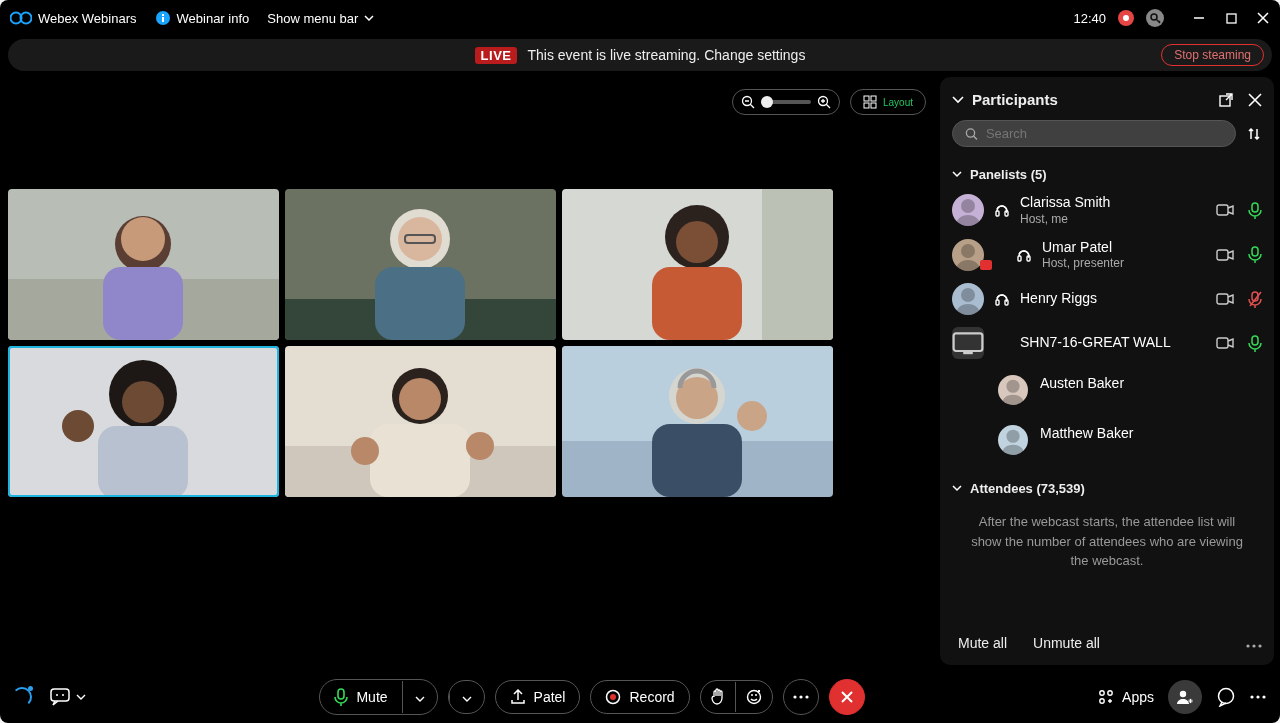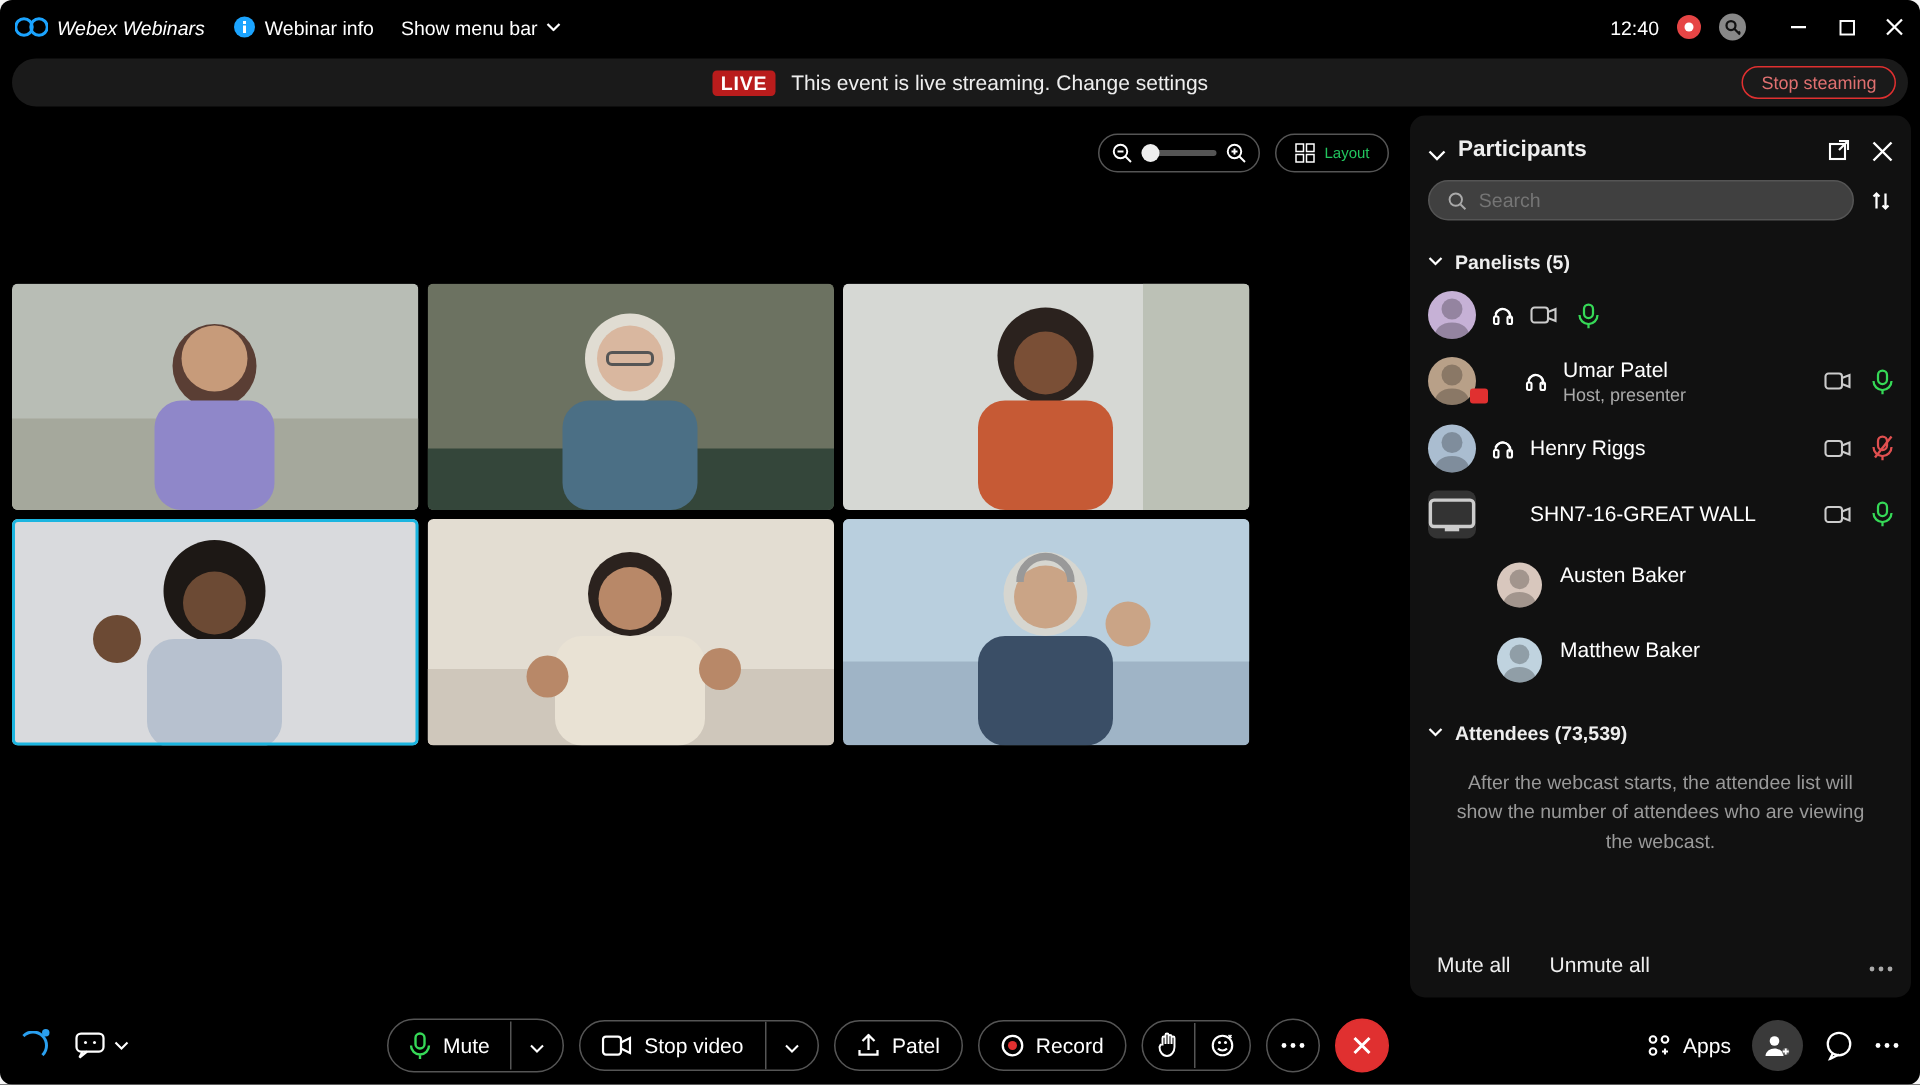--- a/index.html
+++ b/index.html
@@ -1,20 +1,20 @@
 <!DOCTYPE html>
 <html><head>
 <meta charset="utf-8">
 <style>
   * { margin: 0; padding: 0; box-sizing: border-box; font-family: 'Segoe UI', Arial, sans-serif; }
   body { background: #f5f5f5; display: flex; justify-content: center; align-items: center; min-height: 100vh; }
   .window { width: 1280px; height: 723px; background: #000; border-radius: 8px; overflow: hidden; display: flex; flex-direction: column; position: relative; }
   .titlebar { height: 36px; display: flex; align-items: center; justify-content: space-between; padding: 0 10px; color: #fff; font-size: 13px; }
   .titlebar-left { display: flex; align-items: center; gap: 18px; }
-  .tb-app { display: flex; align-items: center; gap: 6px; cursor: pointer; font-style: italic; }
+  .tb-app { display: flex; align-items: center; gap: 6px; cursor: pointer; }
   .tb-info { display: flex; align-items: center; gap: 6px; cursor: pointer; }
   .tb-menu { display: flex; align-items: center; gap: 6px; cursor: pointer; }
   .titlebar-right { display: flex; align-items: center; gap: 12px; }
   .tb-time { font-size: 13px; }
   .rec-dot { width: 16px; height: 16px; border-radius: 50%; background: #e64545; display: flex; align-items: center; justify-content: center; }
   .rec-dot-inner { width: 6px; height: 6px; border-radius: 50%; background: #fff; }
   .key-icon { width: 18px; height: 18px; border-radius: 50%; background: #888; display: flex; align-items: center; justify-content: center; color: #111; font-size: 11px; }
   .win-btns { display: flex; gap: 18px; margin-left: 16px; }
   .win-btn { width: 14px; height: 14px; display: flex; align-items: center; justify-content: center; cursor: pointer; color: #fff; }
 
@@ -47,21 +47,21 @@
   .circle-btn { width: 36px; height: 36px; border-radius: 50%; border: 1px solid #555; display: flex; align-items: center; justify-content: center; cursor: pointer; }
   .circle-btn.red { background: #e03030; border-color: #e03030; }
   .dbl-pill { display: flex; align-items: center; border: 1px solid #555; border-radius: 20px; }
   .dbl-pill > div { padding: 7px 10px; cursor: pointer; display: flex; align-items: center; }
   .dbl-pill > div + div { border-left: 1px solid #555; }
   .participants-btn { width: 34px; height: 34px; border-radius: 50%; background: #3a3a3a; display: flex; align-items: center; justify-content: center; cursor: pointer; }
   .spinner { width: 20px; height: 20px; border: 2px solid transparent; border-top-color: #2aa0f0; border-right-color:#2aa0f0; border-radius: 50%; position:relative; }
   .spinner::after{content:'';position:absolute;width:5px;height:5px;border-radius:50%;background:#2aa0f0;right:-3px;top:-3px;}
 
   .sidebar { width: 334px; background: #111; margin: 6px 6px 6px 0; border-radius: 10px; display: flex; flex-direction: column; color: #eee; font-size: 14px; }
-  .sb-header { display: flex; align-items: flex-end; gap: 8px; padding: 14px 12px 12px 12px; }
+  .sb-header { display: flex; align-items: center; gap: 8px; padding: 14px 12px 12px 12px; }
   .sb-title { font-weight: 600; font-size: 15px; flex: 1; }
   .search-row { display: flex; align-items: center; gap: 10px; padding: 0 12px 10px 12px; }
   .search-box { flex: 1; display: flex; align-items: center; gap: 8px; background: #404040; border: 1px solid #555; border-radius: 20px; padding: 5px 12px; color: #aaa; }
   .search-box input { background: transparent; border: none; outline: none; color: #eee; font-size: 13px; width: 100%; }
   .section-hdr { display: flex; align-items: center; gap: 8px; padding: 10px 12px 6px 12px; font-weight: 600; font-size: 13px; cursor: pointer; }
   .p-row { display: flex; align-items: center; padding: 6px 12px; gap: 10px; }
   .avatar { width: 32px; height: 32px; border-radius: 50%; background: #555; overflow: hidden; flex-shrink: 0; }
   .avatar svg { width: 100%; height: 100%; }
   .p-info { flex: 1; line-height: 1.25; }
   .p-name { font-size: 14px; color: #fff; }
@@ -278,20 +278,24 @@
             <div class="avatar av1"><svg viewBox="0 0 32 32">
                 <circle cx="16" cy="12" r="7" fill="rgba(0,0,0,.25)"></circle>
                 <path d="M4 32c0-7 5-11 12-11s12 4 12 11" fill="rgba(0,0,0,.25)"></path>
               </svg></div>
             <svg class="headset-ico" viewBox="0 0 16 16">
               <path d="M3 9a5 5 0 0110 0" fill="none" stroke="#fff" stroke-width="1.4"></path>
               <rect x="2" y="9" width="3" height="5" rx="1" fill="none" stroke="#fff" stroke-width="1.4"></rect>
               <rect x="11" y="9" width="3" height="5" rx="1" fill="none" stroke="#fff" stroke-width="1.4"></rect>
               <path d="M3 9a5 5 0 0110 0" fill="none" stroke="#fff" stroke-width="1.4" transform="rotate(20 8 8)"></path>
             </svg>
+            <div class="p-info">
+              <div class="p-name">Clarissa Smith</div>
+              <div class="p-sub">Host, me</div>
+            </div>
             <div class="p-icons">
               <span class="cam-icon">
                 <svg width="18" height="12" viewBox="0 0 18 12">
                   <rect x="1" y="1" width="11" height="10" rx="2" fill="none" stroke="#ccc" stroke-width="1.4"></rect>
                   <path d="M12 4l5-2v8l-5-2" fill="none" stroke="#ccc" stroke-width="1.4"></path>
                 </svg>
               </span>
               <span class="mic-icon">
                 <svg width="14" height="17" viewBox="0 0 14 17">
                   <rect x="4" y="1" width="6" height="9" rx="3" fill="none" stroke="#36d957" stroke-width="1.5"></rect>
@@ -448,27 +452,20 @@
               <rect x="4" y="1" width="6" height="10" rx="3" fill="none" stroke="#36d957" stroke-width="1.6"></rect>
               <path d="M1 9a6 6 0 0012 0M7 15v3" stroke="#36d957" stroke-width="1.6" fill="none"></path>
             </svg>
           <span>Mute</span>
         </div>
         <div class="pill-caret"><svg width="10" height="6" viewBox="0 0 10 6">
               <path d="M1 1l4 4 4-4" stroke="#fff" stroke-width="1.4" fill="none"></path>
             </svg></div>
       </div>
       <div class="pill-split">
-        <div class="pill-main">
-          <svg width="20" height="14" viewBox="0 0 20 14">
-              <rect x="1" y="1" width="12" height="12" rx="2" fill="none" stroke="#fff" stroke-width="1.5"></rect>
-              <path d="M13 5l6-3v10l-6-3" fill="none" stroke="#fff" stroke-width="1.5"></path>
-            </svg>
-          <span>Stop video</span>
-        </div>
         <div class="pill-caret"><svg width="10" height="6" viewBox="0 0 10 6">
               <path d="M1 1l4 4 4-4" stroke="#fff" stroke-width="1.4" fill="none"></path>
             </svg></div>
       </div>
       <div class="pill">
         <svg width="16" height="16" viewBox="0 0 16 16">
             <path d="M8 11V2M4 5l4-4 4 4M2 11v3h12v-3" stroke="#fff" stroke-width="1.5" fill="none"></path>
           </svg>
         <span>Patel</span>
       </div>

